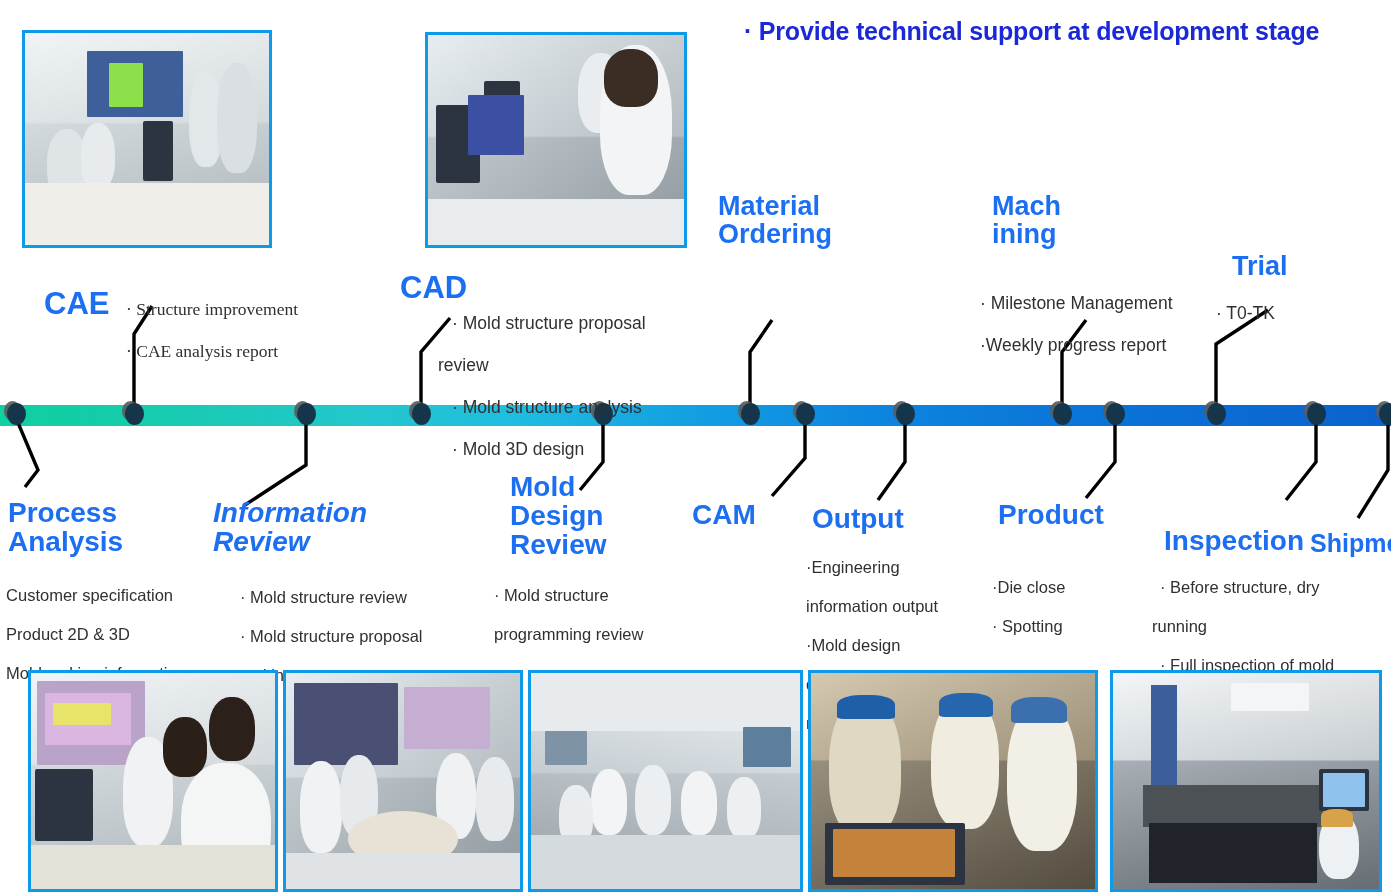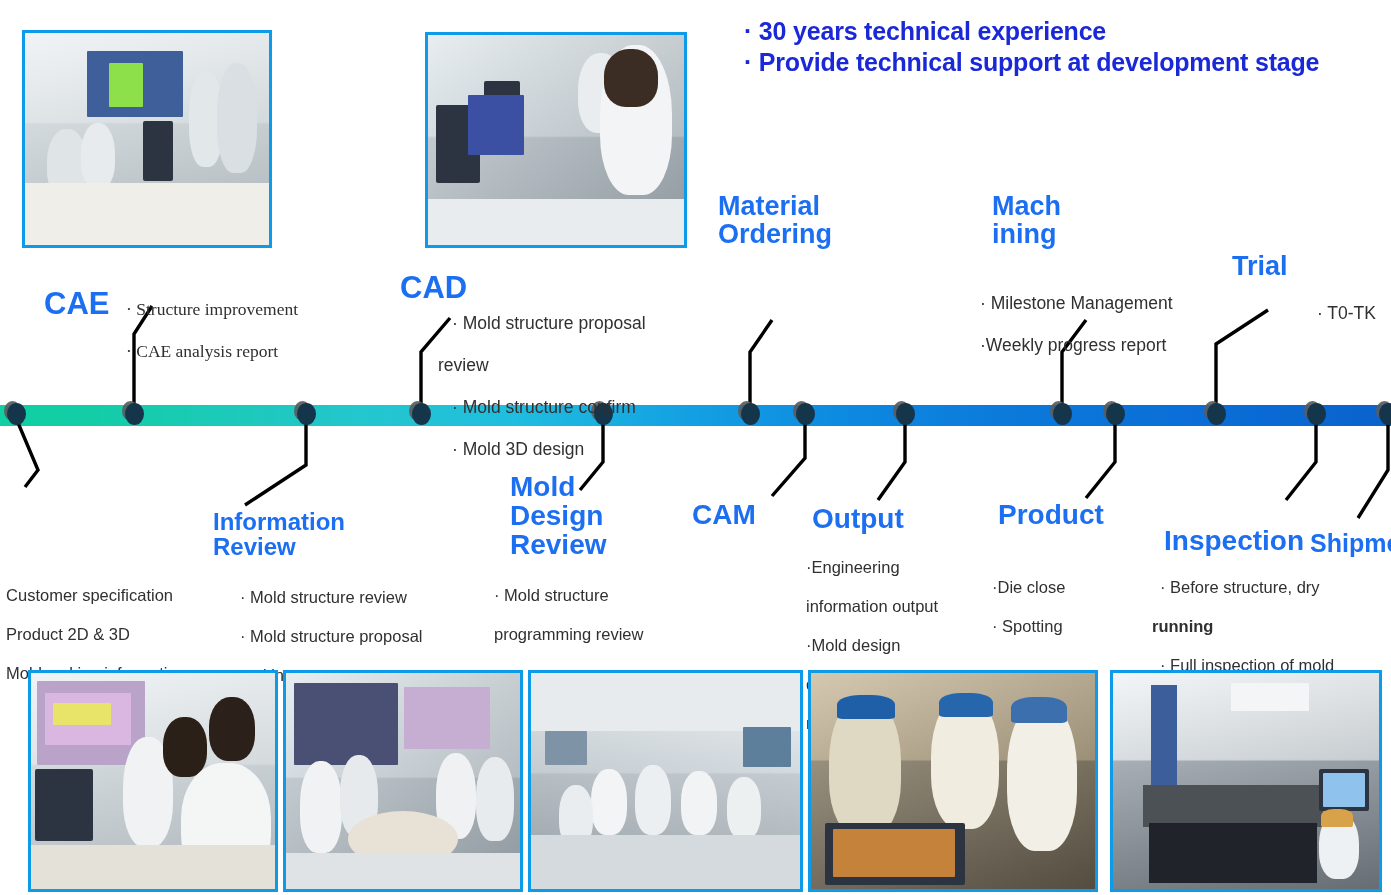--- a/index.html
+++ b/index.html
@@ -137,21 +137,20 @@
       <div class="mon" style="left:56px; top:46px; width:36px; height:60px;"></div>
       <div class="scr" style="left:40px; top:60px; width:56px; height:60px; background:#3b4fa3;"></div>
       <div class="blob" style="left:150px; top:18px; width:46px; height:80px; background:#e9edef;"></div>
       <div class="blob" style="left:172px; top:10px; width:72px; height:150px; background:#f2f4f5;"></div>
       <div class="blob" style="left:176px; top:14px; width:54px; height:58px; background:#3b2d23;"></div>
       <div style="position:absolute;left:0;bottom:0;width:100%;height:46px;background:#e9ecee;"></div>
     </div>
   </div>
 
   <div id="header-bullets">
-    <div class="hb">· 30 years technical experience</div>
     <div class="hb">· Provide technical support at development stage</div>
   </div>
 
   <div id="timeline-bar"></div>
 
   <svg id="connectors" viewBox="0 0 1391 895">
     <g stroke="#000000" stroke-width="3.4" fill="none" stroke-linecap="butt">
 
       <path d="M16,418 L38,470 L25,487"></path>
 
@@ -198,46 +197,48 @@
   <div class="stage-label" style="left:44px; top:288px; font-size:31px;">CAE</div>
   <div class="stage-body" style="left:126px; top:278px; width:250px;font-family:Liberation Serif, serif;">
     <div>· Structure improvement</div>
     <div>·  CAE analysis report</div>
   </div>
 
   <div class="stage-label" style="left:400px; top:272px; font-size:31px;">CAD</div>
   <div class="stage-body" style="left:452px; top:292px; width:250px;">
     <div>· Mold structure proposal</div>
     <div style="margin-left:-14px;">review</div>
-    <div>· Mold structure confirm</div>
+    <div>· Mold structure analysis</div>
     <div>· Mold 3D design</div>
   </div>
 
   <div class="stage-label" style="left:718px; top:192px; font-size:27px;">Material
 Ordering</div>
 
   <div class="stage-label" style="left:992px; top:192px; font-size:27px;">Mach
 ining</div>
   <div class="stage-body" style="left:980px; top:272px; width:250px;">
     <div>· Milestone Management</div>
     <div>·Weekly progress report</div>
   </div>
 
   <div class="stage-label" style="left:1232px; top:252px; font-size:27px;">Trial</div>
-  <div class="stage-body" style="left:1216px; top:282px; width:160px;text-align:right;">
+  <div class="stage-body" style="left:1216px; top:282px; width:160px;">
     <div>· T0-TK</div>
   </div>
 
+  <div class="stage-label" style="left:8px; top:498px; font-size:28px;">Process
+Analysis</div>
   <div class="stage-body sm" style="left:-4px; top:566px; width:230px;">
     <div>· Customer specification</div>
     <div>· Product 2D &amp; 3D</div>
     <div>· Mold making information</div>
   </div>
 
-  <div class="stage-label" style="left:213px; top:510px; font-size:24px;">Information
+  <div class="stage-label" style="left:213px; top:498px; font-size:28px;font-style:italic;">Information
 Review</div>
   <div class="stage-body sm" style="left:240px; top:568px; width:240px;">
     <div>· Mold structure review</div>
     <div>· Mold structure proposal</div>
     <div>   making</div>
   </div>
 
   <div class="stage-label" style="left:510px; top:472px; font-size:28px;">Mold
 Design
 Review</div>
@@ -259,21 +260,21 @@
 
   <div class="stage-label" style="left:998px; top:500px; font-size:28px;">Product</div>
   <div class="stage-body sm" style="left:992px; top:558px; width:160px;">
     <div>·Die close</div>
     <div>· Spotting</div>
   </div>
 
   <div class="stage-label" style="left:1164px; top:500px; font-size:28px;margin-top:26px;">Inspection</div>
   <div class="stage-body sm" style="left:1160px; top:558px; width:230px;">
     <div>· Before structure, dry</div>
-    <div style="margin-left:-8px;font-weight:bold;">running</div>
+    <div style="margin-left:-8px;">running</div>
     <div>· Full inspection of mold</div>
     <div style="margin-left:-8px;">parts</div>
     <div style="margin-left:-2px;">·100%statify the needs</div>
   </div>
 
   <div class="stage-label" style="left:1310px; top:530px; font-size:25px;">Shipme</div>
 
   <div class="photo scene-a" style="left:28px; top:670px; width:250px; height:222px;">
     <div class="ph-inner">
       <div class="scr" style="left:6px; top:8px; width:108px; height:84px; background:#b9a3c9;"></div>

